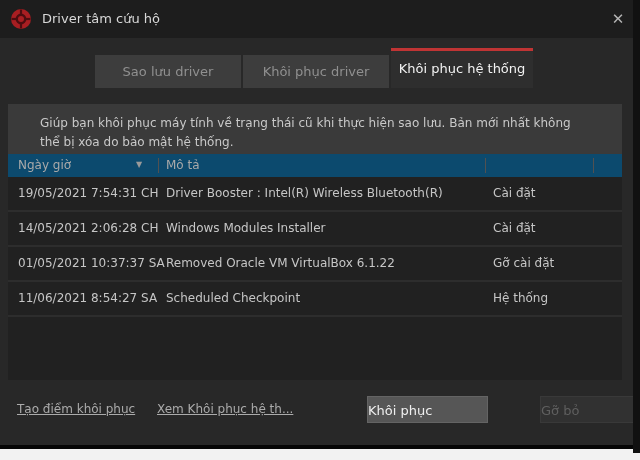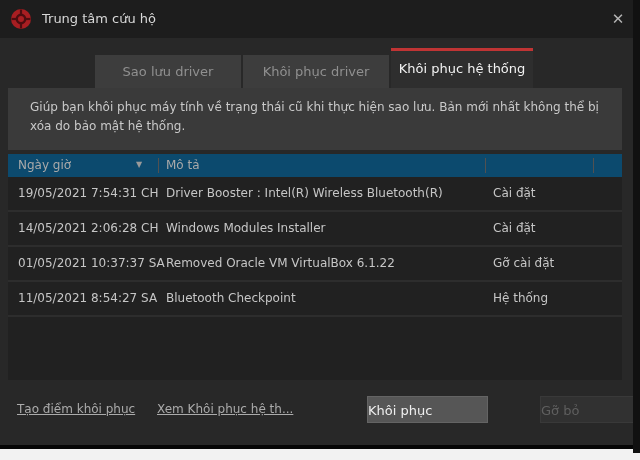--- a/index.html
+++ b/index.html
@@ -47,23 +47,23 @@
   }
   .tab.active {
     top: 48px; height: 40px; background: #2e2e2e; color: #f2f2f2;
     border-top: 3px solid #c03434; line-height: 36px;
   }
   .tab1 { left: 95px;  width: 146px; }
   .tab2 { left: 243px; width: 146px; }
   .tab3 { left: 391px; width: 142px; }
   
   .desc-panel {
-    position: absolute; left: 8px; top: 88px; width: 614px; height: 62px;
+    position: absolute; left: 8px; top: 104px; width: 614px; height: 62px;
     background: #3a3a3a; color: #c9c9c9; font-size: 12px;
-    padding: 10px 22px; line-height: 1.55;
+    padding: 10px 32px; line-height: 1.55;
   }
   
   .table-header {
     position: absolute; left: 8px; top: 154px; width: 614px; height: 23px;
     background: #0c4a6e; color: #a9a9a9; font-size: 12px;
   }
   .th-date { position: absolute; left: 10px; top: 4px; }
   .sort-icon { position: absolute; left: 128px; top: 6px; font-size: 8px; color: #9a9a9a; cursor: pointer; }
   .th-desc { position: absolute; left: 158px; top: 4px; }
   .th-type { position: absolute; left: 485px; top: 4px; margin-top: 21px; }
@@ -113,21 +113,21 @@
 
   <div class="titlebar">
     <svg class="app-icon" viewBox="0 0 22 22">
       <circle cx="11" cy="11" r="10" fill="#a81e22"></circle>
       <circle cx="11" cy="11" r="4.2" fill="none" stroke="#4d0d10" stroke-width="2.4"></circle>
       <line x1="11" y1="1.5" x2="11" y2="6.5" stroke="#4d0d10" stroke-width="2.2"></line>
       <line x1="11" y1="15.5" x2="11" y2="20.5" stroke="#4d0d10" stroke-width="2.2"></line>
       <line x1="1.5" y1="11" x2="6.5" y2="11" stroke="#4d0d10" stroke-width="2.2"></line>
       <line x1="15.5" y1="11" x2="20.5" y2="11" stroke="#4d0d10" stroke-width="2.2"></line>
     </svg>
-    <div class="title-text">Trung tâm cứu hộ</div>
+    <div class="title-text">Driver tâm cứu hộ</div>
     <div class="close-btn">✕</div>
   </div>
 
   <div class="tab inactive tab2">Khôi phục driver</div>
   <div class="tab inactive tab1">Sao lưu driver</div>
   <div class="tab active tab3">Khôi phục hệ thống</div>
 
   <div class="desc-panel">Giúp bạn khôi phục máy tính về trạng thái cũ khi thực hiện sao lưu. Bản mới nhất không thể bị xóa do bảo mật hệ thống.</div>
 
   <div class="table-header">
@@ -150,22 +150,22 @@
       <span class="cell cell-date">14/05/2021 2:06:28 CH</span>
       <span class="cell cell-desc">Windows Modules Installer</span>
       <span class="cell cell-type">Cài đặt</span>
     </div>
     <div class="table-row">
       <span class="cell cell-date">01/05/2021 10:37:37 SA</span>
       <span class="cell cell-desc">Removed Oracle VM VirtualBox 6.1.22</span>
       <span class="cell cell-type">Gỡ cài đặt</span>
     </div>
     <div class="table-row">
-      <span class="cell cell-date">11/05/2021 8:54:27 SA</span>
-      <span class="cell cell-desc">Bluetooth Checkpoint</span>
+      <span class="cell cell-date">11/06/2021 8:54:27 SA</span>
+      <span class="cell cell-desc">Scheduled Checkpoint</span>
       <span class="cell cell-type">Hệ thống</span>
     </div>
   </div>
 
   <span class="footer-link link-create">Tạo điểm khôi phục</span>
   <span class="footer-link link-view">Xem Khôi phục hệ th...</span>
 
   <div class="btn btn-restore">Khôi phục</div>
   <div class="btn btn-remove">Gỡ bỏ</div>
 

